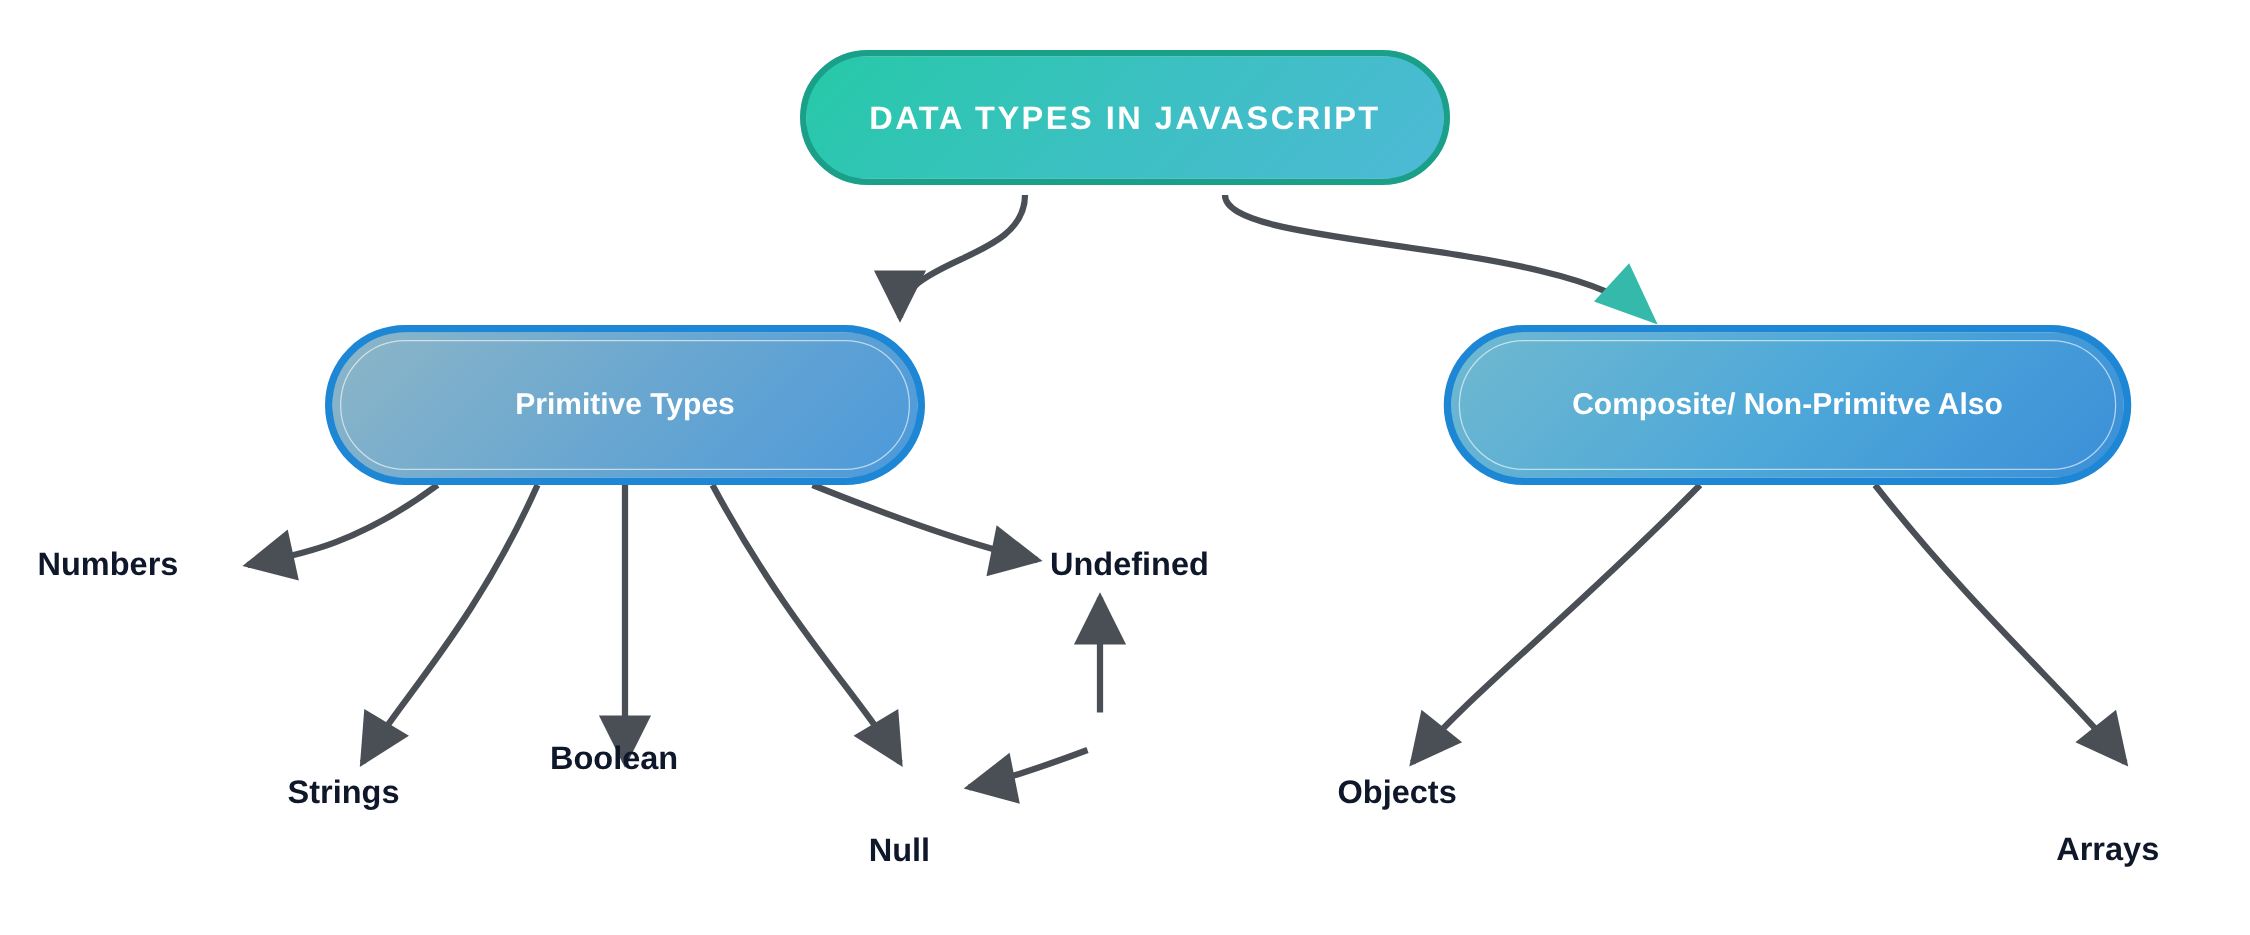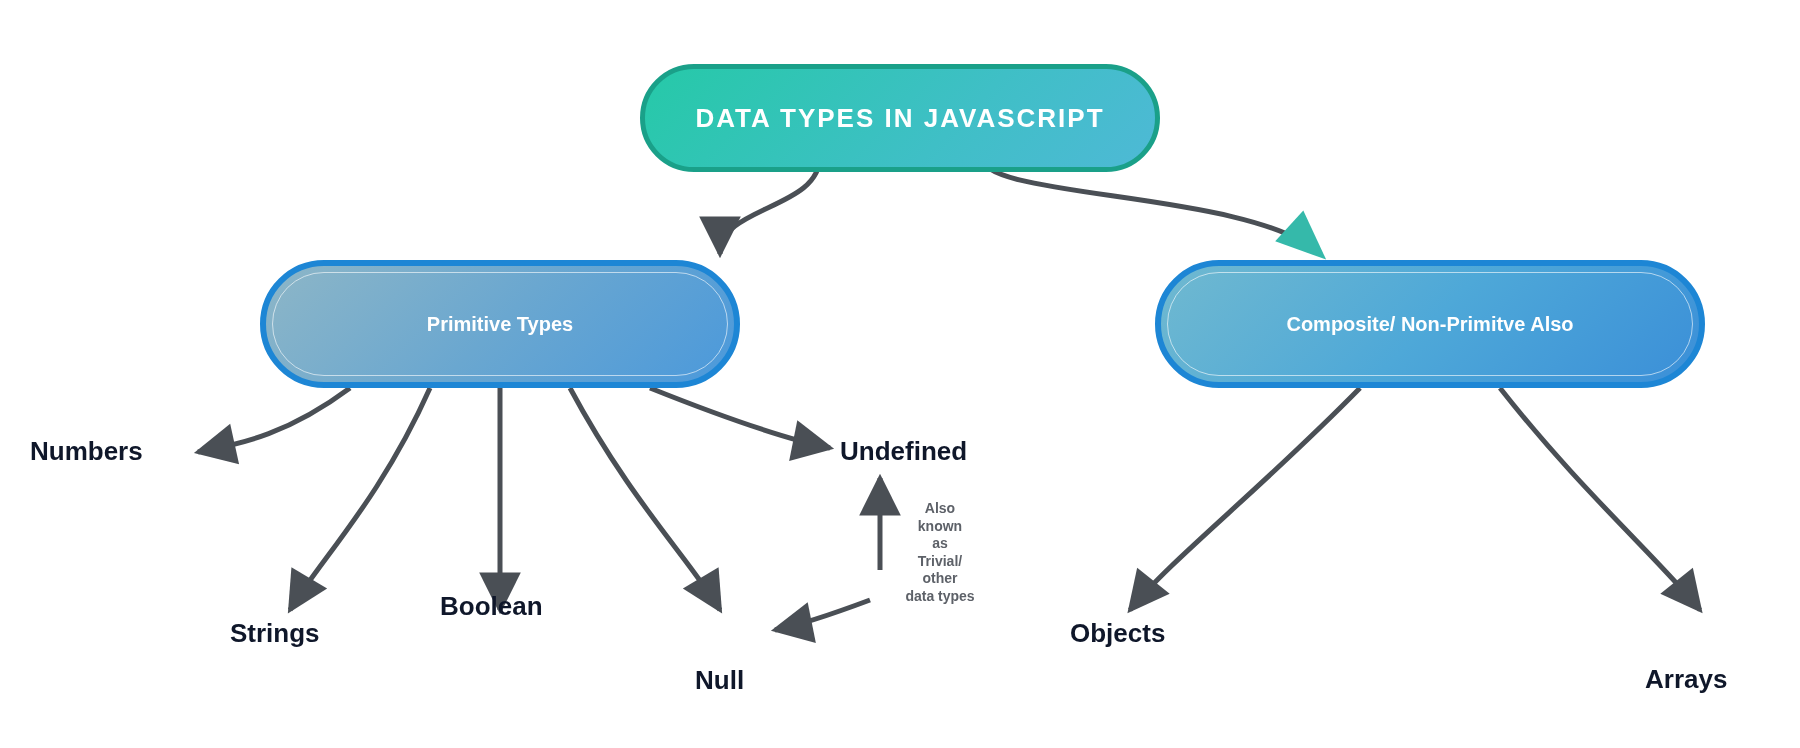--- a/index.html
+++ b/index.html
@@ -31,34 +31,34 @@
     font-weight: 600;
     color: #fff;
   }
   .pill {
     border-radius: 999px;
     box-sizing: border-box;
   }
   
   .root {
     left: 640px;
-    top: 64px;
+    top: 40px;
     width: 520px;
     height: 108px;
     background: linear-gradient(135deg, #26c9a8 0%, #3fbfc6 60%, #4eb9d6 100%);
     border: 5px solid #1aa089;
     font-size: 26px;
     letter-spacing: 2px;
     text-transform: uppercase;
   }
   
   .second {
     height: 128px;
     border: 6px solid #1d86d5;
-    font-size: 20px;
+    font-size: 24px;
     font-weight: 700;
   }
   .second::before {
     content: "";
     position: absolute;
     inset: 6px;
     border: 1px solid rgba(255,255,255,0.6);
     border-radius: 999px;
     pointer-events: none;
   }
@@ -145,22 +145,14 @@
 
   <div class="leaf" style="left:30px;  top:436px;">Numbers</div>
   <div class="leaf" style="left:230px; top:618px;">Strings</div>
   <div class="leaf" style="left:440px; top:591px;">Boolean</div>
   <div class="leaf" style="left:695px; top:618px;margin-top:47px;">Null</div>
   <div class="leaf" style="left:840px; top:436px;">Undefined</div>
 
   <div class="leaf" style="left:1070px; top:618px;">Objects</div>
   <div class="leaf" style="left:1645px; top:618px;margin-top:46px;">Arrays</div>
 
-  <div class="small-note" style="left:885px; top:500px;">
-    <div>Also</div>
-    <div>known</div>
-    <div>as</div>
-    <div>Trivial/</div>
-    <div>other</div>
-    <div>data types</div>
-  </div>
 
 </div>
 
 </body></html>

